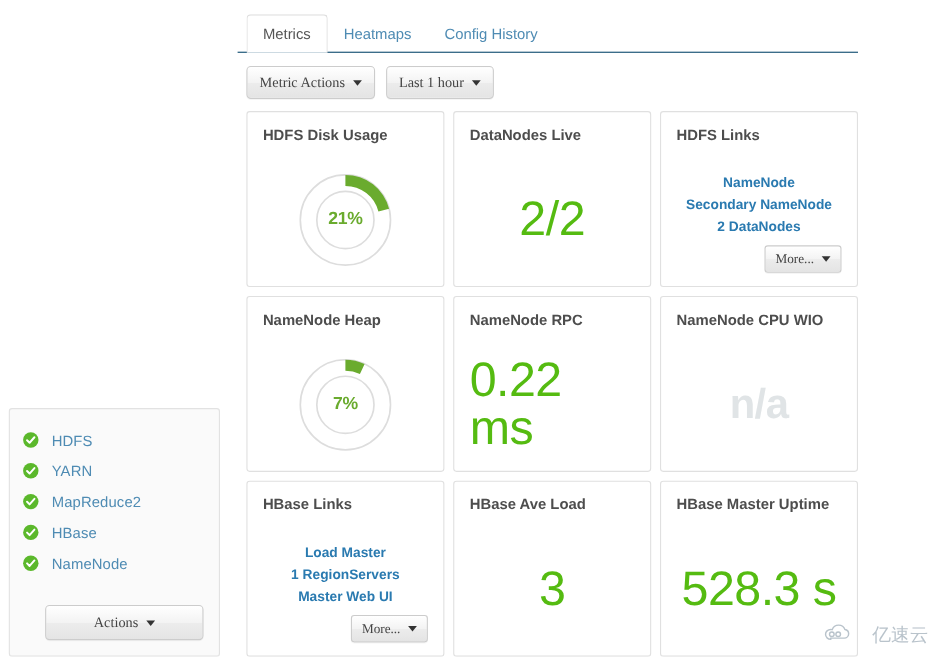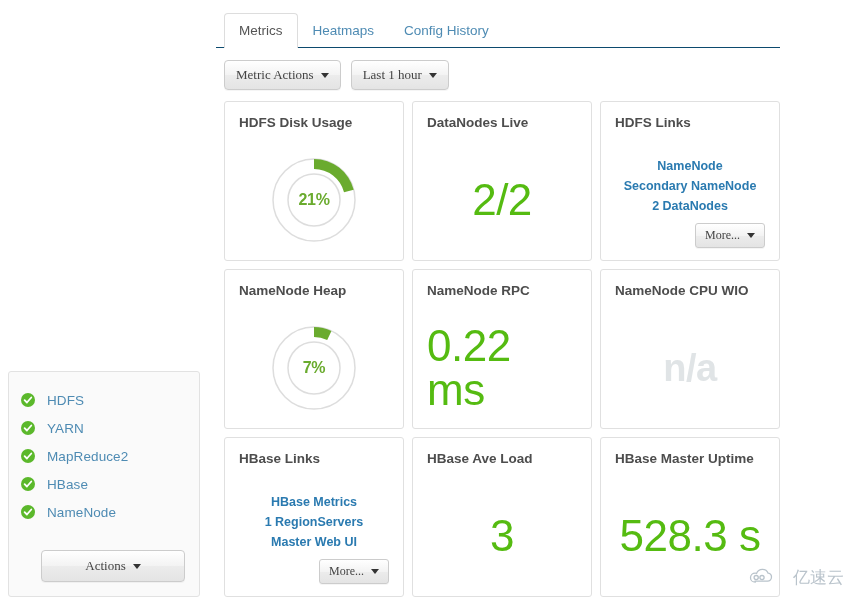--- a/index.html
+++ b/index.html
@@ -370,21 +370,21 @@
             <div class="big-value na">n/a</div>
           </div>
         </div>
         <div class="widget">
           <div class="widget-title">HBase Links</div>
           <div class="more-wrap"><button class="btn small">
               <span>More...</span>
               <span class="caret"></span>
             </button></div>
           <div class="widget-body links">
-            <div class="link-item">HBase Metrics</div>
+            <div class="link-item">Load Master</div>
             <div class="link-item">1 RegionServers</div>
             <div class="link-item">Master Web UI</div>
           </div>
         </div>
         <div class="widget">
           <div class="widget-title">HBase Ave Load</div>
           <div class="widget-body">
             <div class="big-value">3</div>
           </div>
         </div>

